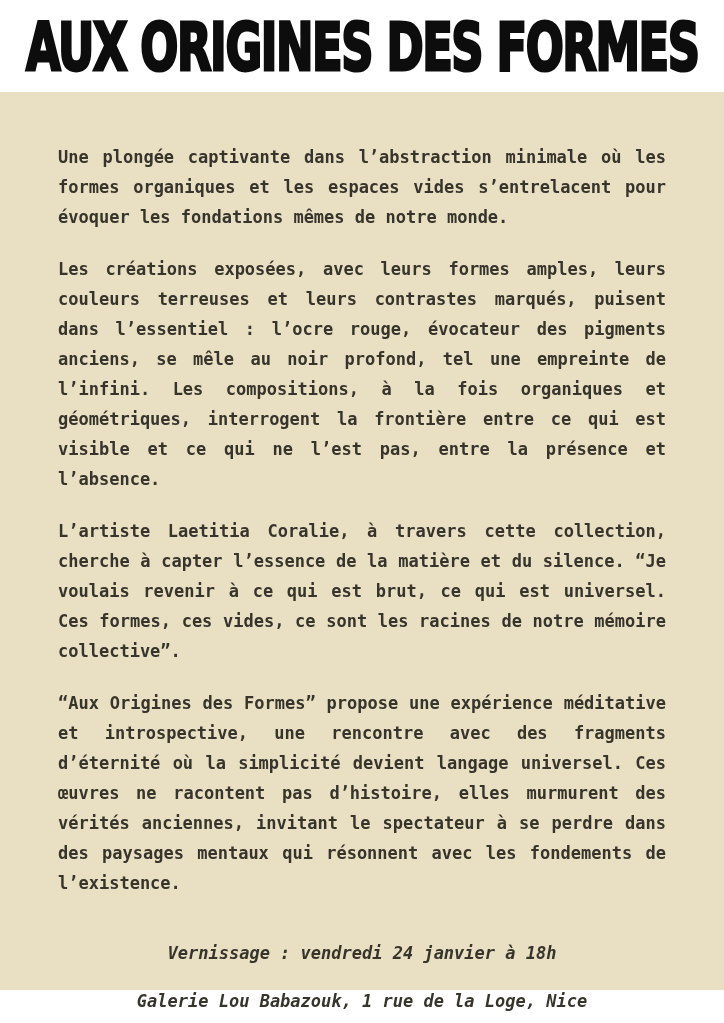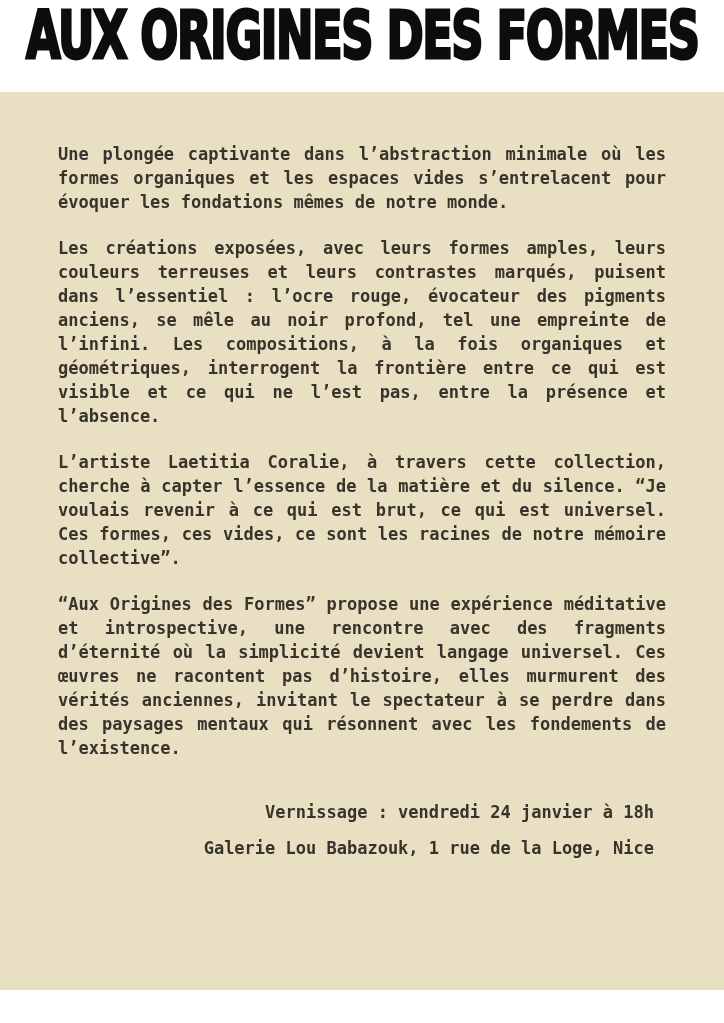--- a/index.html
+++ b/index.html
@@ -12,21 +12,21 @@
     height: 1023px;
     background: #ffffff;
     overflow: hidden;
     font-family: "DejaVu Sans Mono", monospace;
   }
   
   .title-band {
     height: 92px;
     background: #ffffff;
     display: flex;
-    align-items: flex-start;
+    align-items: center;
     justify-content: center;
     overflow: visible;
   }
   .poster-title {
     margin: 0;
     white-space: nowrap;
     font-family: "DejaVu Sans", sans-serif;
     font-weight: 900;
     font-size: 64px;
     line-height: 1;
@@ -44,29 +44,30 @@
     height: 898px;
     background: #e9dfc2;
     padding: 50px 58px 0 58px;
     color: #37342c;
   }
   .content p {
     margin: 0 0 22px 0;
     font-family: "DejaVu Sans Mono", monospace;
     font-weight: bold;
     font-size: 17px;
-    line-height: 24px;
+    line-height: 30px;
     text-align: justify;
   }
   .footer-block {
     margin-top: 40px;
   }
   .footer-block p {
-    margin: 12px;
-    text-align: right;
+    margin: 18px;
+    text-align: center;
+    font-style: italic;
   }
   
 </style>
 </head>
 <body>
 
 <div class="page">
 
   <header class="title-band">
     <h1 class="poster-title">AUX ORIGINES DES FORMES</h1>

